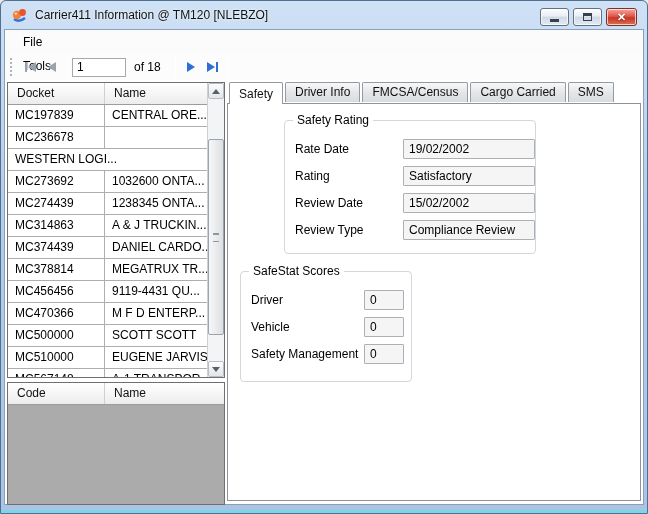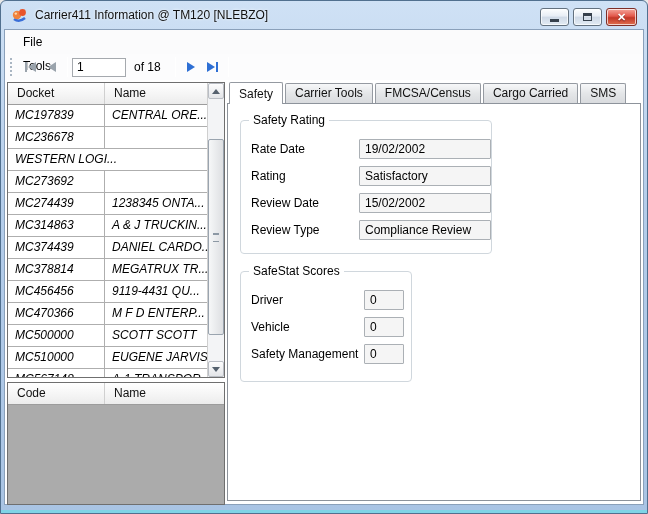--- a/index.html
+++ b/index.html
@@ -52,50 +52,50 @@
 
   
   .left-pane { position:absolute; left:2px; top:2px; width:218px; }
   .grid { border:1px solid #6f6f6f; background:#fff; position:relative; }
   .main-grid { height:296px; }
   .grid-header { height:22px; display:flex; background:linear-gradient(#ffffff,#f4f4f4 60%,#ececec); border-bottom:1px solid #9c9c9c;justify-content:center; }
   .hcell { line-height:21px; padding-left:9px; color:#111; }
   .hc1 { width:97px; border-right:1px solid #d0d0d0; }
   .hc2 { flex:1; }
   .grid-body { position:absolute; left:0; right:17px; top:22px; bottom:0; overflow:hidden; }
-  .grow { display:flex; height:22px; border-bottom:1px solid #aeaeae; background:#fff;font-style:italic; }
+  .grow { display:flex; height:22px; border-bottom:1px solid #aeaeae; background:#fff; }
   .cell { line-height:21px; padding-left:7px; white-space:nowrap; overflow:hidden; }
   .c1 { width:97px; border-right:1px solid #aeaeae; }
   .c2 { flex:1; }
 
   .vscroll { position:absolute; right:0; top:0; bottom:0; width:17px; background:#f3f4f6; border-left:1px solid #cfcfcf; }
   .sbtn { position:absolute; left:0; width:16px; height:16px; border:1px solid #b9bdc4; border-radius:2px;
     background:linear-gradient(#fdfdfd,#e3e5e8); display:flex; align-items:center; justify-content:center; }
   .sbtn.up { top:0; } .sbtn.down { bottom:0; }
   .tri-up { width:0; height:0; border-left:4px solid transparent; border-right:4px solid transparent; border-bottom:5px solid #55616e; }
   .tri-down { width:0; height:0; border-left:4px solid transparent; border-right:4px solid transparent; border-top:5px solid #55616e; }
   .sthumb { position:absolute; left:0; width:16px; top:56px; height:196px; border:1px solid #9aa4af; border-radius:2px;
     background:linear-gradient(90deg,#f6f7f8,#dddfe2); }
   .sthumb::after { content:""; position:absolute; left:4px; right:4px; top:50%; margin-top:-4px; height:7px;
     border-top:1px solid #8c98a4; border-bottom:1px solid #8c98a4; box-shadow:inset 0 3px 0 -2px #8c98a4; }
 
   .code-grid { margin-top:4px; height:123px; background:#ababab; overflow:hidden; }
 
   
   .right-pane { position:absolute; left:222px; top:2px; right:2px; bottom:3px; }
-  .tabstrip { height:21px; display:flex; align-items:center; padding-left:2px; position:relative; z-index:2; }
+  .tabstrip { height:21px; display:flex; align-items:flex-start; padding-left:2px; position:relative; z-index:2; }
   .tab { height:20px; line-height:19px; padding:0 9px; margin-right:2px; color:#111;
     background:linear-gradient(#f7f8f9,#e4e6e8 50%,#d9dbde); border:1px solid #959aa1; border-bottom:none;
     border-radius:2px 2px 0 0; cursor:default; white-space:nowrap; }
   .tab.active { height:22px; line-height:22px; background:#fff; margin-bottom:-1px; position:relative; z-index:3; }
   .tabpage { position:absolute; left:0; right:0; top:21px; bottom:0; border:1px solid #8d939b; background:#fff; padding:12px 0 0 12px; }
 
   
   .groupbox { position:relative; border:1px solid #d0d7dd; border-radius:4px; background:#fff; }
-  .gb-rating { width:252px; padding:18px 0 6px 10px; margin-top:4px; }
+  .gb-rating { width:252px; padding:18px 0 6px 10px; margin-top:4px;margin-left:44px; }
   .gb-scores { width:172px; padding:18px 0 10px 10px; margin-top:17px; }
   .gb-title { position:absolute; top:-8px; left:8px; background:#fff; padding:0 4px; color:#000; }
   .frow { display:flex; align-items:center; margin-bottom:7px; }
   .flabel { width:108px; }
   .gb-scores .flabel { width:113px; }
   .textbox { height:20px; line-height:18px; padding:0 5px; background:#f5f5f5; border:1px solid #abb0b5; border-radius:1px;
     color:#000; white-space:nowrap; overflow:hidden; }
   .tb-wide { width:132px; }
   .tb-small { width:40px; }
 </style>
@@ -178,20 +178,21 @@
               <div class="grow">
                 <div class="cell c1">MC236678</div>
               </div>
 
               <div class="grow">
                 <div class="cell c2">WESTERN LOGI...</div>
               </div>
 
               <div class="grow">
                 <div class="cell c1">MC273692</div>
+                <div class="cell c2">1032600 ONTA...</div>
               </div>
 
               <div class="grow">
                 <div class="cell c1">MC274439</div>
                 <div class="cell c2">1238345 ONTA...</div>
               </div>
 
               <div class="grow">
                 <div class="cell c1">MC314863</div>
                 <div class="cell c2">A &amp; J TRUCKIN...</div>
@@ -250,21 +251,21 @@
         </div>
 
       </div>
 
       <div class="right-pane">
 
         <div class="tabstrip">
 
             <div class="tab active">Safety</div>
 
-            <div class="tab">Carrier Tools</div>
+            <div class="tab">Driver Info</div>
 
             <div class="tab">FMCSA/Census</div>
 
             <div class="tab">Cargo Carried</div>
 
             <div class="tab">SMS</div>
           </div>
 
         <div class="tabpage">
 

